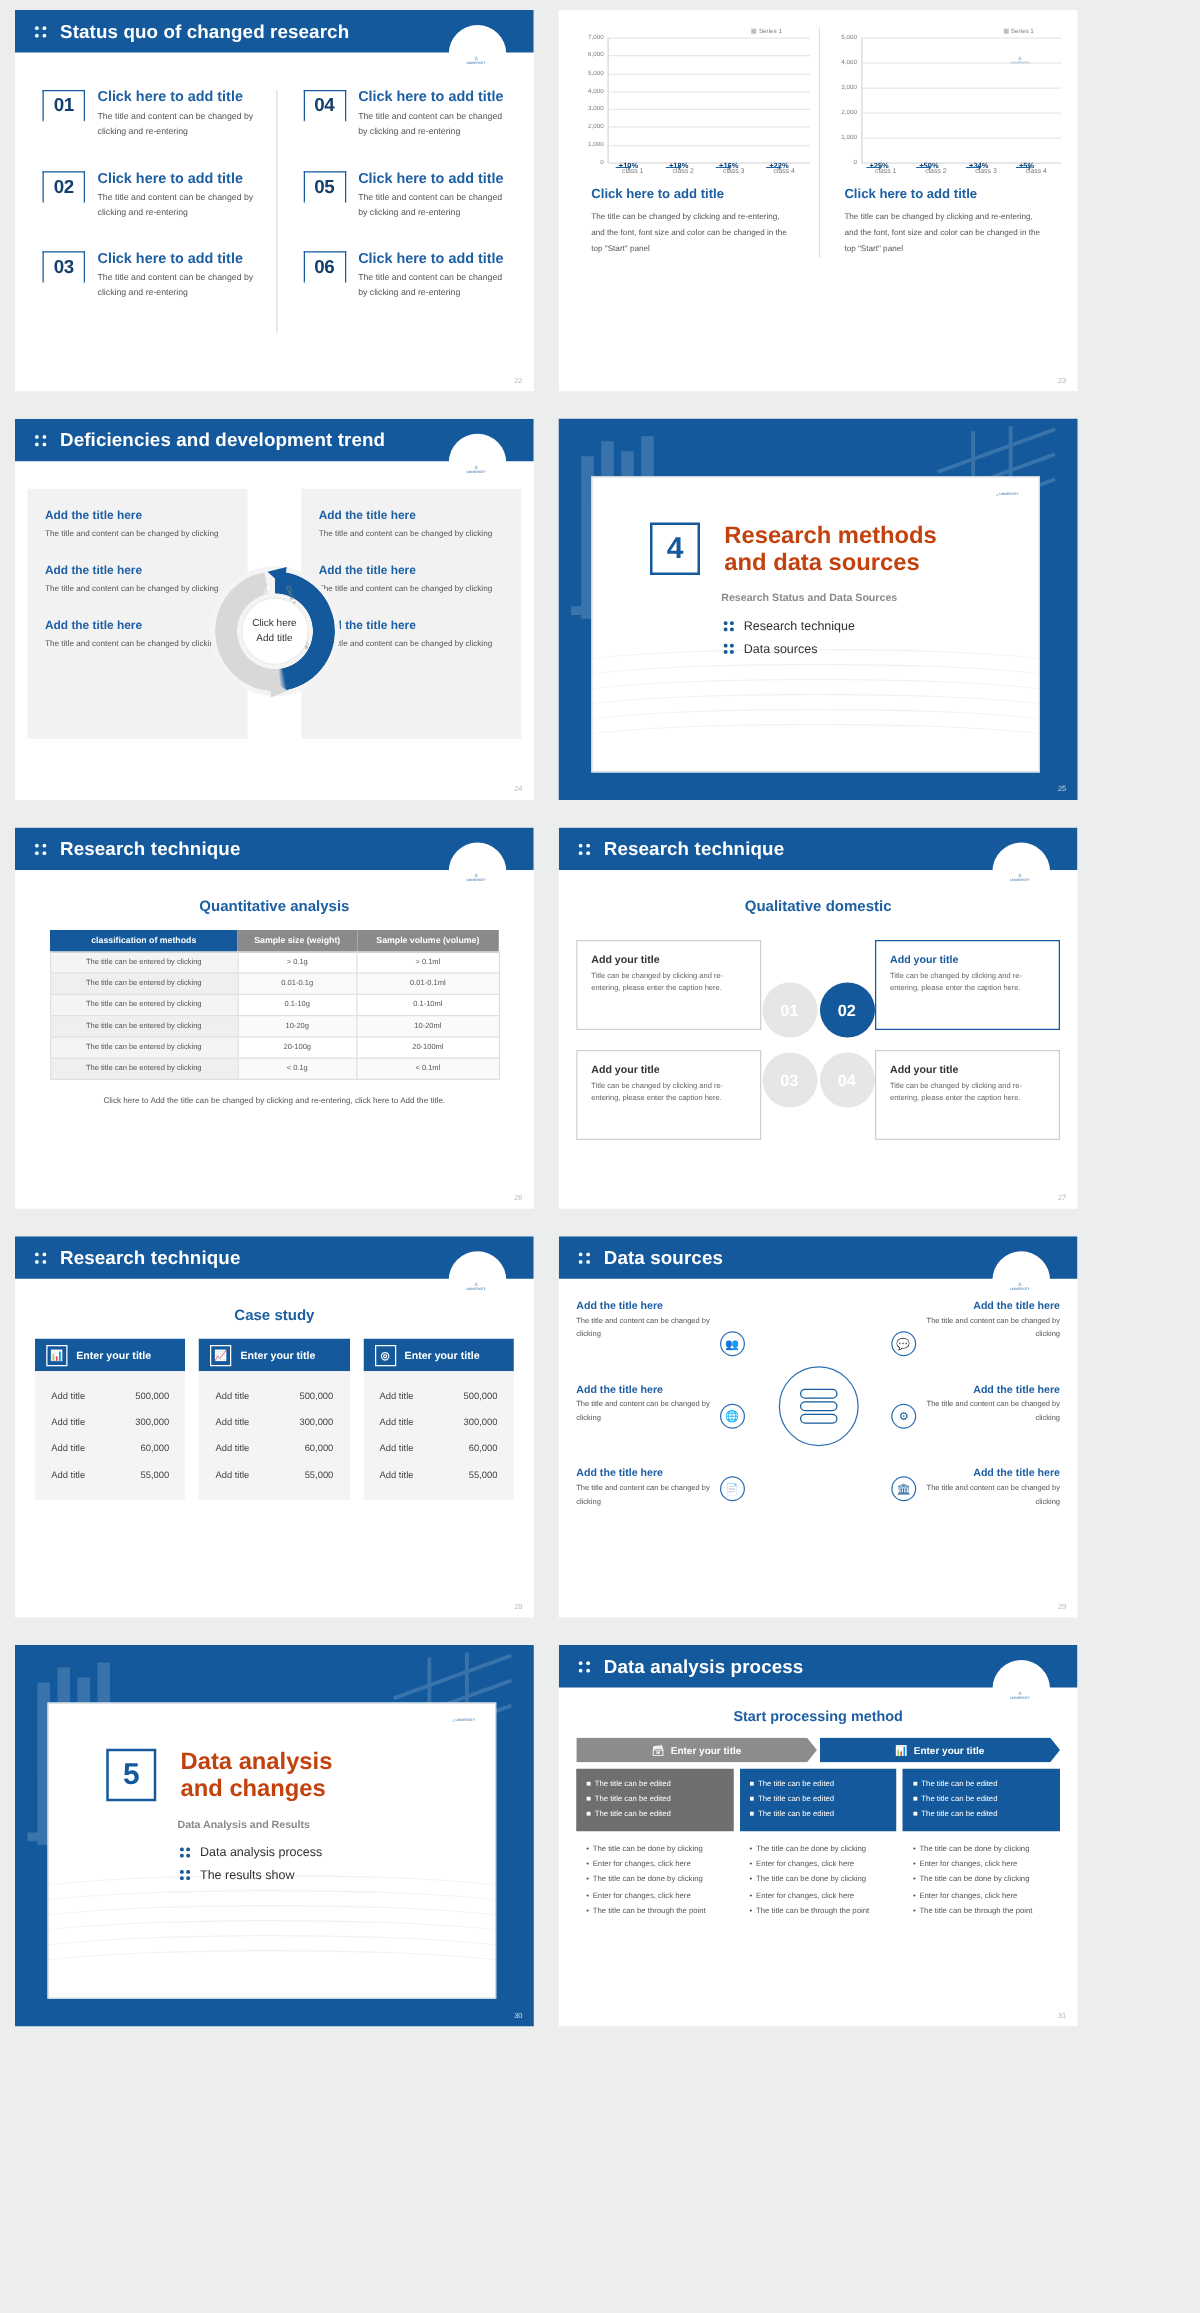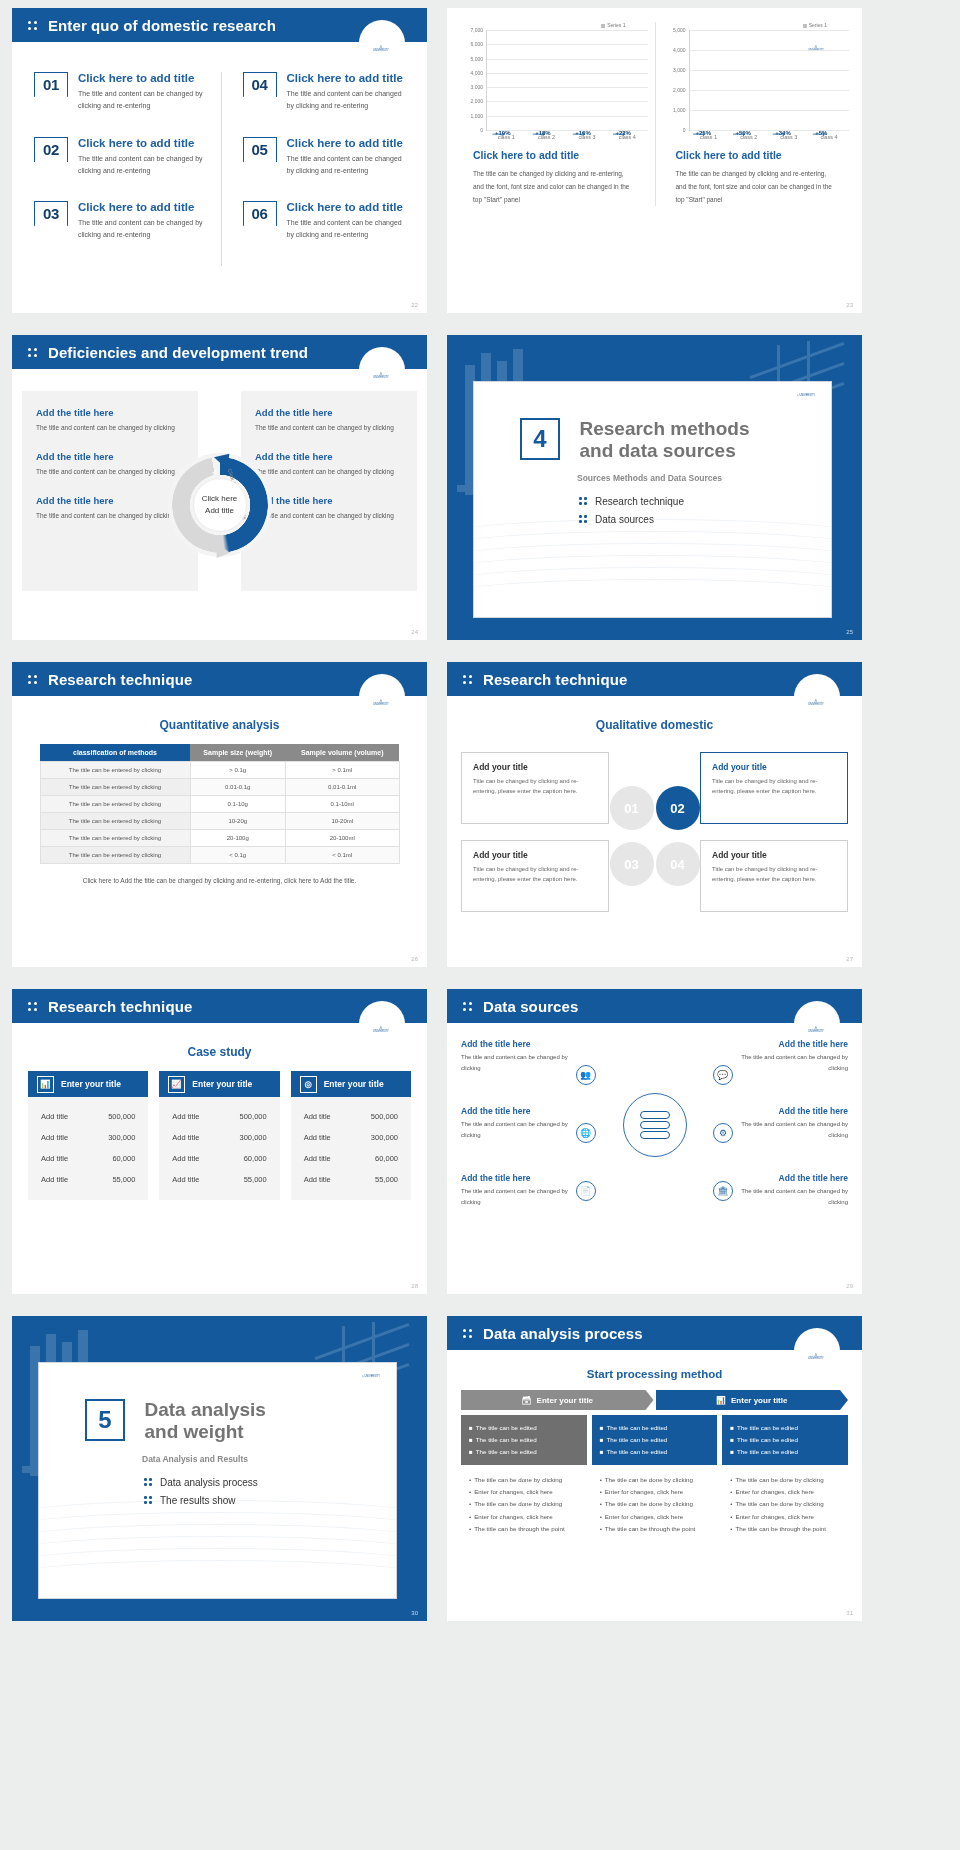--- a/index.html
+++ b/index.html
@@ -162,21 +162,21 @@
     position:absolute; left:-10%; width:120%; height:34px;
     border-top:1px solid #dfe6ee; border-radius:50%;
   }
   .cardin { position:relative; padding:36px 0 0 46px; }
   .bignum {
     width:40px; height:42px; border:2px solid #14599c;
     display:inline-flex; align-items:center; justify-content:center;
     font-size:24px; font-weight:bold; color:#14599c; vertical-align:top;
   }
   .dvtxt { display:inline-block; margin-left:15px; vertical-align:top; }
-  .dvtxt h1 { font-size:19px; color:#737373; font-weight:bold; line-height:1.18; }
+  .dvtxt h1 { font-size:19px; color:#c2410c; font-weight:bold; line-height:1.18; }
   .dvsub { font-size:8.5px; color:#8a8a8a; font-weight:bold; margin:10px 0 0 57px; }
   .dvlist { margin:13px 0 0 59px; }
   .dvlist li { list-style:none; font-size:10px; color:#333; margin-bottom:7px; display:flex; align-items:center; }
   .bdots { width:9px; height:10px; position:relative; margin-right:7px; flex:none; }
   .bdots i { position:absolute; width:2.5px; height:2.5px; background:#14599c; border-radius:50%; }
   .bdots i:nth-child(1){left:0;top:1px;} .bdots i:nth-child(2){left:0;top:6px;}
   .bdots i:nth-child(3){left:5px;top:1px;} .bdots i:nth-child(4){left:5px;top:6px;}
   .card-logo { position:absolute; right:16px; top:12px; font-size:2.6px; color:#14599c; text-align:center; }
 
   
@@ -280,21 +280,21 @@
 <div class="grid">
 
   <div class="slide">
     <div class="bar">
       <span class="dots">
           <i></i>
           <i></i>
           <i></i>
           <i></i>
         </span>
-      <h2>Enter quo of domestic research</h2>
+      <h2>Status quo of changed research</h2>
       <span class="logo-notch"></span>
     </div>
     <div class="logo-mark"><b>△</b>UNIVERSITY</div>
     <div class="s1wrap">
       <div class="s1col">
         <div class="s1item">
           <span class="numshield">
               <span class="body"></span>
               <span class="pt"></span>
               <span>01</span>
@@ -570,21 +570,21 @@
           <i style="bottom:52px"></i>
           <i style="bottom:64px"></i>
       </div>
       <div class="card-logo">△ UNIVERSITY</div>
       <div class="cardin">
         <span class="bignum">4</span>
         <span class="dvtxt"><h1>
           <span>Research methods</span><br>
           <span>and data sources</span>
         </h1></span>
-        <div class="dvsub">Sources Methods and Data Sources</div>
+        <div class="dvsub">Research Status and Data Sources</div>
         <ul class="dvlist">
           <li>
               <span class="bdots">
                 <i></i>
                 <i></i>
                 <i></i>
                 <i></i>
               </span>
               <span>Research technique</span>
             </li>
@@ -861,21 +861,21 @@
           <i style="bottom:28px"></i>
         <i style="bottom:40px"></i>
           <i style="bottom:52px"></i>
           <i style="bottom:64px"></i>
       </div>
       <div class="card-logo">△ UNIVERSITY</div>
       <div class="cardin">
         <span class="bignum">5</span>
         <span class="dvtxt"><h1>
           <span>Data analysis</span><br>
-          <span>and weight</span>
+          <span>and changes</span>
         </h1></span>
         <div class="dvsub">Data Analysis and Results</div>
         <ul class="dvlist">
           <li>
               <span class="bdots">
                 <i></i>
                 <i></i>
                 <i></i>
                 <i></i>
               </span>

